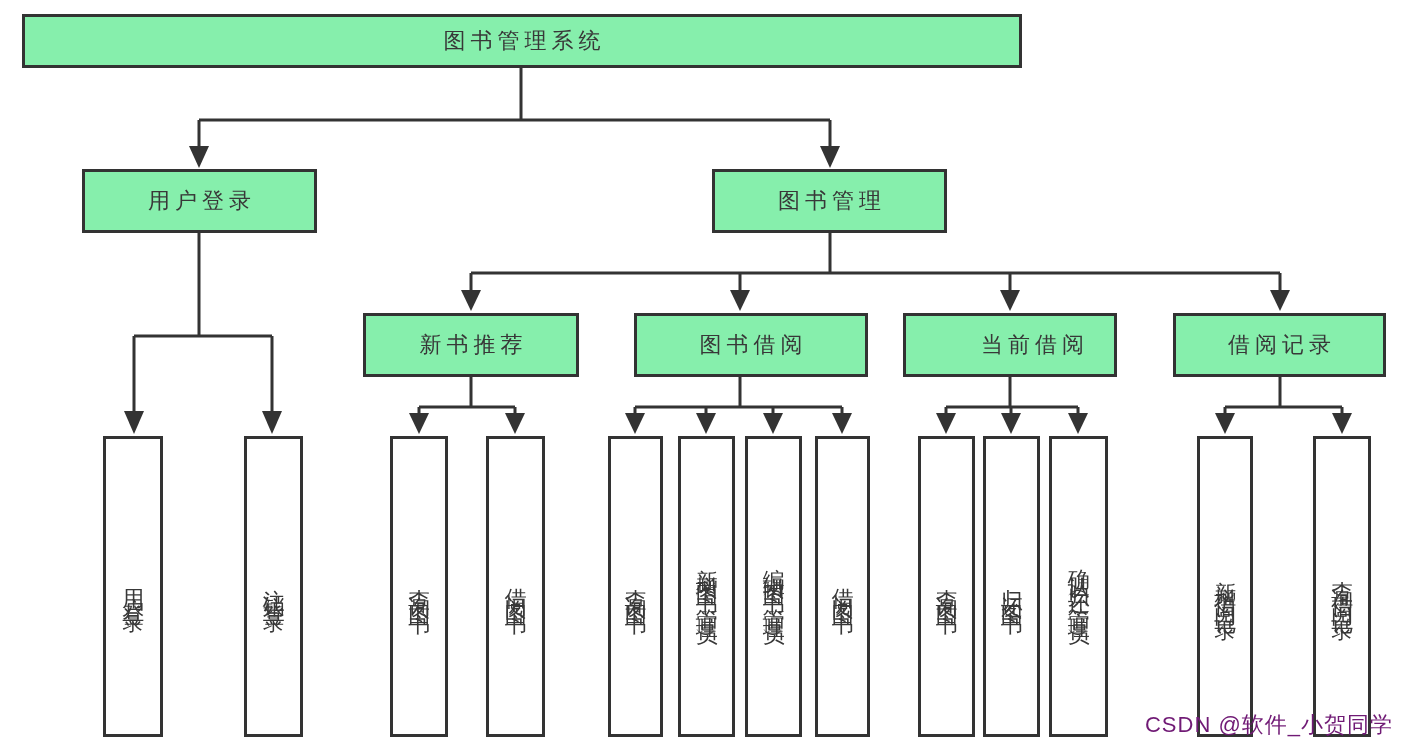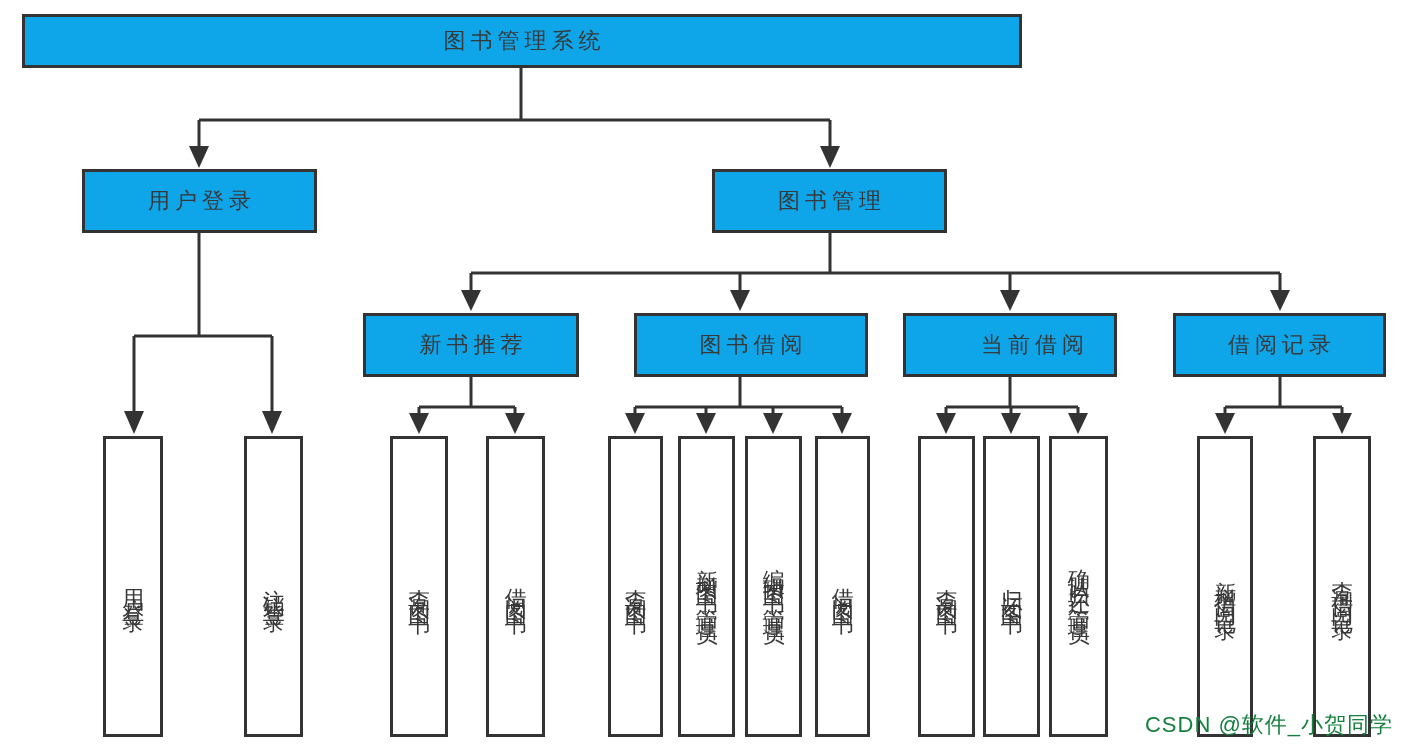--- a/index.html
+++ b/index.html
@@ -13,21 +13,21 @@
   }
   .connectors {
     position: absolute;
     left: 0; top: 0;
     width: 1405px; height: 747px;
   }
   .hnode {
     position: absolute;
     box-sizing: border-box;
     border: 3px solid #333333;
-    background: #0ea5e9;
+    background: #86efac;
     display: flex;
     align-items: center;
     justify-content: center;
     font-size: 22px;
     letter-spacing: 5px;
     text-indent: 5px;
     color: #383838;
     white-space: nowrap;
   }
   .vnode {
@@ -46,21 +46,21 @@
     letter-spacing: 8px;
     line-height: 1.2;
     color: #383838;
   }
   .watermark {
     position: absolute;
     right: 12px;
     top: 710px;
     font-size: 22px;
     letter-spacing: 1px;
-    color: #15803d;
+    color: #701a75;
     z-index: 10;
     white-space: nowrap;
   }
 </style>
 </head>
 <body>
 
 <div class="stage">
 
   <svg class="connectors" viewBox="0 0 1405 747" xmlns="http://www.w3.org/2000/svg" aria-hidden="true">

